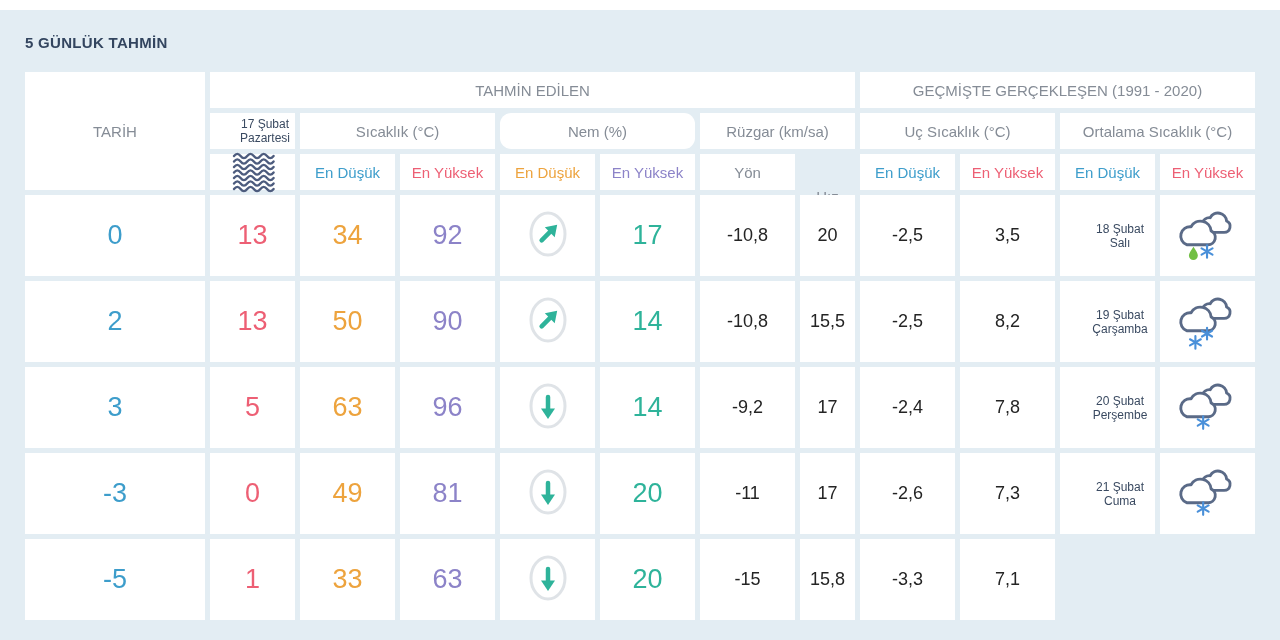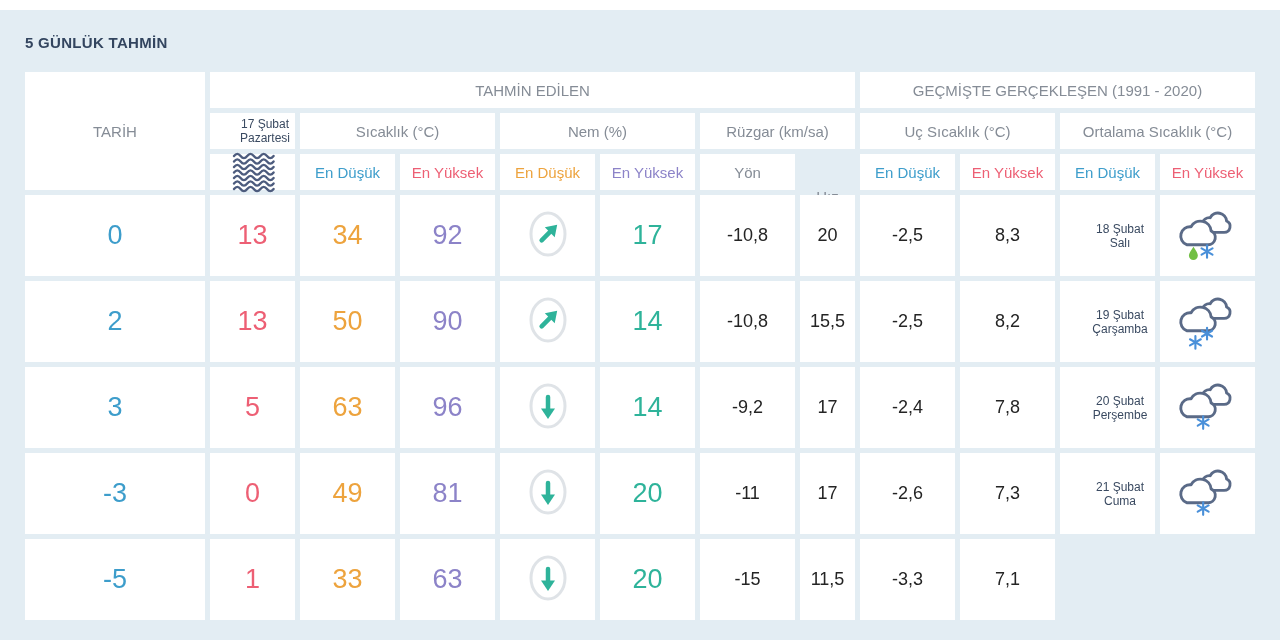--- a/index.html
+++ b/index.html
@@ -32,21 +32,21 @@
     justify-content:center;
     text-align:center;
   }
   .trow { display:contents; }
   
   .h-tarih   { grid-column:1;            grid-row:1 / span 3; }
   .h-forecast{ grid-column:2 / span 7;   grid-row:1; }
   .h-hist    { grid-column:9 / span 4;   grid-row:1; }
   .h-hadise  { grid-column:2;            grid-row:2 / span 2; }
   .h-temp    { grid-column:3 / span 2;   grid-row:2; }
-  .h-hum     { grid-column:5 / span 2;   grid-row:2; }
+  .h-hum     { grid-column:5 / span 2;   grid-row:2;border-radius:11px; }
   .h-wind    { grid-column:7 / span 2;   grid-row:2; }
   .h-ext     { grid-column:9 / span 2;   grid-row:2; }
   .h-avg     { grid-column:11 / span 2;  grid-row:2; }
   .r3        { grid-row:3; }
   .hdr { font-size:15px; color:#858c96; }
   .c-blue   { color:#3d9dcb; }
   .c-red    { color:#ed5f74; }
   .c-orange { color:#eda33d; }
   .c-purple { color:#8c83c8; }
   .c-teal   { color:#2eb39a; }
@@ -112,21 +112,21 @@
             <path d="M24 35 L24 21" stroke="#2eb39a" stroke-width="4.5" stroke-linecap="round"></path>
             <path d="M24 13 L31 23.5 L17 23.5 Z" fill="#2eb39a"></path>
           </g>
         </svg>
       </span>
     </div>
     <div class="cell val c-teal">17</div>
     <div class="cell val-hist">-10,8</div>
     <div class="cell val-hist">20</div>
     <div class="cell val-hist">-2,5</div>
-    <div class="cell val-hist">8,3</div>
+    <div class="cell val-hist">3,5</div>
   </div>
 
   <div class="trow">
     <div class="cell cell-date">18 Şubat Salı</div>
     <div class="cell icon-box">
       <span>
         <svg width="62" height="58" viewBox="0 0 64 58">
           <path d="M 8 26 L 30 26 A 7.5 7.5 0 0 0 33.2 11.7 A 11 11 0 0 0 12.5 7.5 A 9.6 9.6 0 0 0 8 26 Z" transform="translate(24,4) scale(0.82)" fill="#ffffff" stroke="#5a6a87" stroke-width="3.6" stroke-linejoin="round"></path>
           <path d="M 8 26 L 30 26 A 7.5 7.5 0 0 0 33.2 11.7 A 11 11 0 0 0 12.5 7.5 A 9.6 9.6 0 0 0 8 26 Z" transform="translate(2,12)" fill="#ffffff" stroke="#5a6a87" stroke-width="3" stroke-linejoin="round"></path>
           <path d="M17 40 C20 44.5 21.5 46.8 21.5 49.2 A4.6 4.6 0 1 1 12.3 49.2 C12.3 46.8 14 44.5 17 40 Z" fill="#72bf44"></path>
@@ -264,18 +264,18 @@
           <ellipse cx="24" cy="26" rx="17" ry="21" fill="none" stroke="#dfe3e7" stroke-width="3"></ellipse>
           <g transform="rotate(180 24 26)">
             <path d="M24 35 L24 21" stroke="#2eb39a" stroke-width="4.5" stroke-linecap="round"></path>
             <path d="M24 13 L31 23.5 L17 23.5 Z" fill="#2eb39a"></path>
           </g>
         </svg>
       </span>
     </div>
     <div class="cell val c-teal">20</div>
     <div class="cell val-hist">-15</div>
-    <div class="cell val-hist">11,5</div>
+    <div class="cell val-hist">15,8</div>
     <div class="cell val-hist">-3,3</div>
     <div class="cell val-hist">7,1</div>
   </div>
 
 </div>
 
 </body></html>

